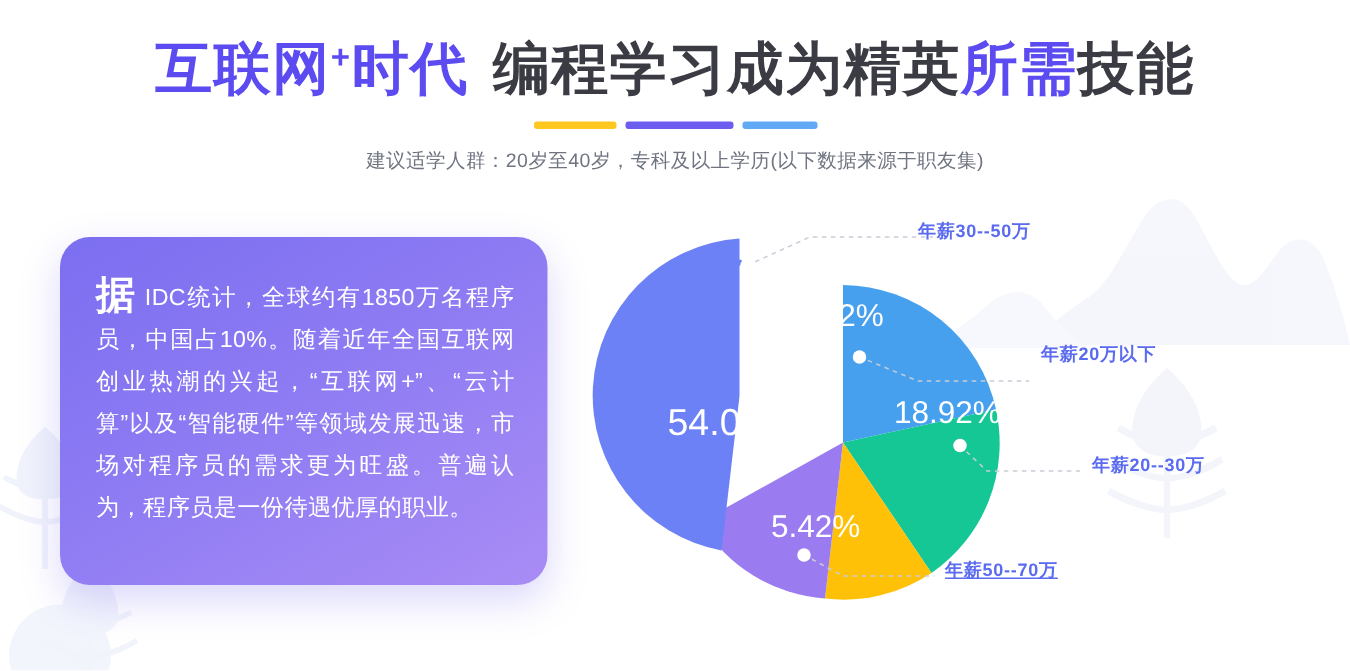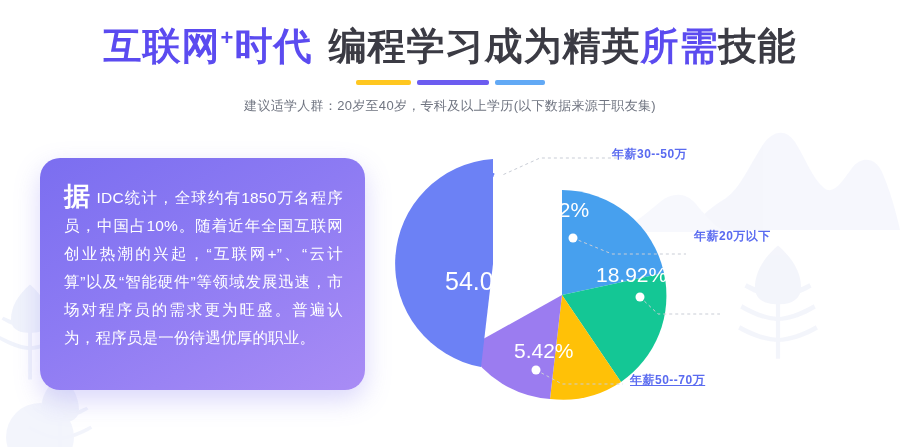--- a/index.html
+++ b/index.html
@@ -158,16 +158,17 @@
       </g>
 
       <text class="slice-label big" x="55" y="170">54.05%</text>
       <text class="slice-label" x="128" y="97">21.62%</text>
       <text class="slice-label" x="206" y="162">18.92%</text>
       <text class="slice-label" x="124" y="238">5.42%</text>
     </svg>
 
     <div class="cat-label" style="left:222px;top:26px;">年薪30--50万</div>
     <div class="cat-label" style="left:304px;top:108px;">年薪20万以下</div>
+    <div class="cat-label" style="left:338px;top:182px;">年薪20--30万</div>
     <div class="cat-label" style="left:240px;top:252px;text-decoration:underline;">年薪50--70万</div>
   </div>
 
 </div>
 
 </body></html>

